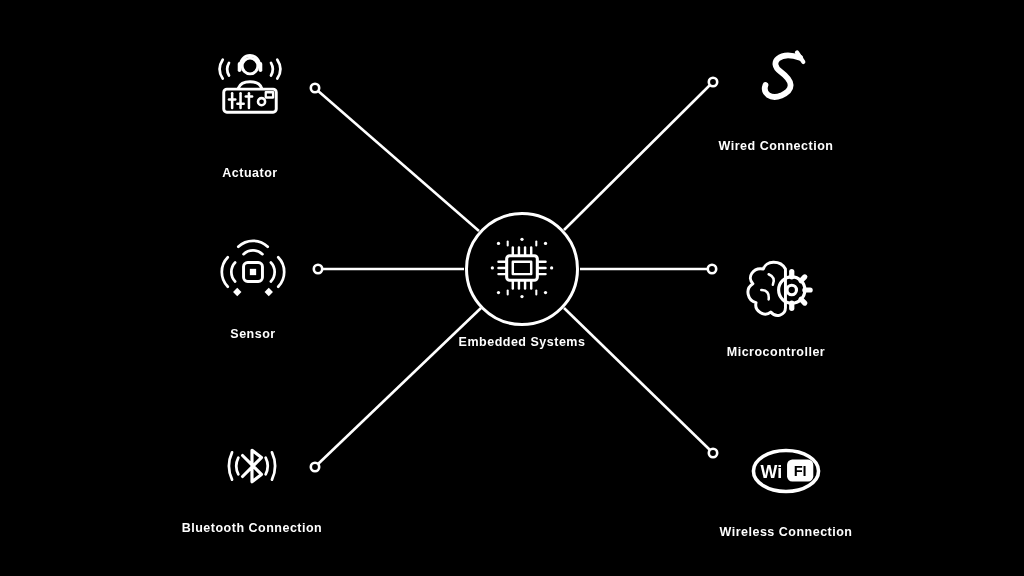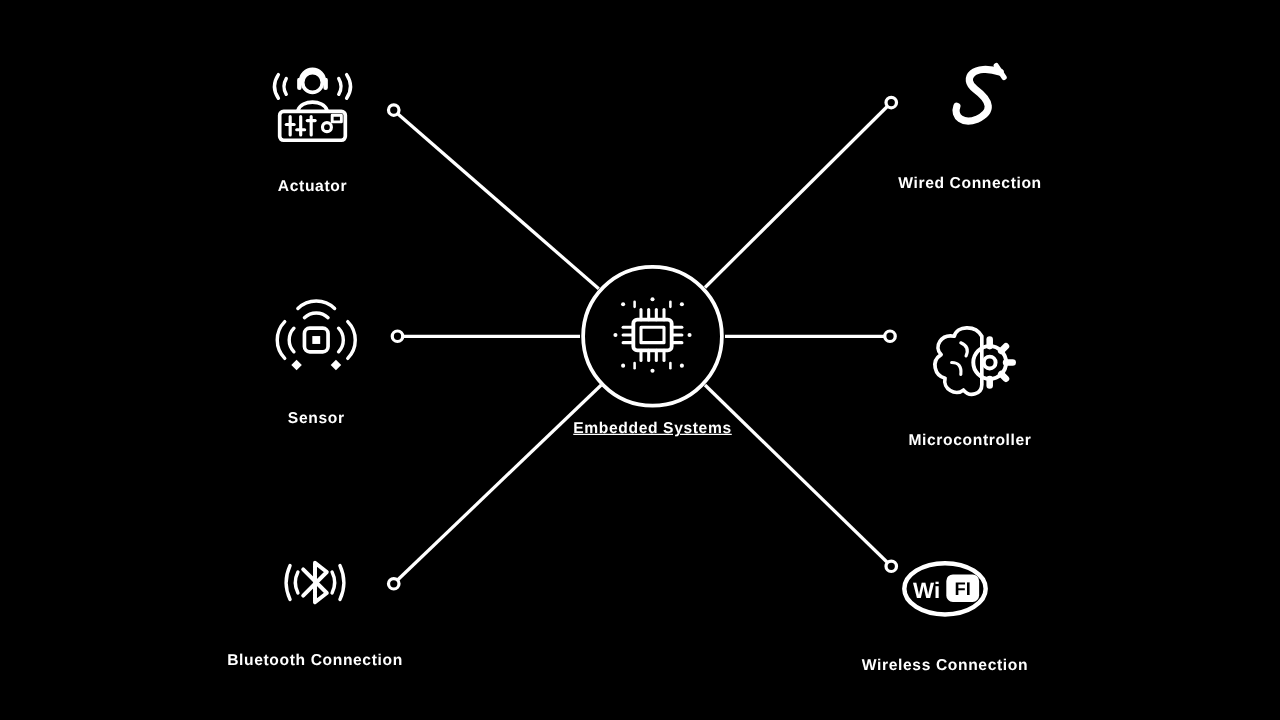--- a/index.html
+++ b/index.html
@@ -40,21 +40,21 @@
     display: flex; flex-direction: column; align-items: center;
     z-index: 2;
   }
   .center-circle {
     width: 114px; height: 114px;
     border: 3px solid #ffffff;
     border-radius: 50%;
     background: #000;
     display: flex; align-items: center; justify-content: center;
   }
-  .center-label { margin-top: 9px; text-decoration: underline; }
+  .center-label { margin-top: 9px; }
   svg.icon {
     stroke: #ffffff;
     fill: none;
     stroke-width: 3;
     stroke-linecap: round;
     stroke-linejoin: round;
   }
   svg.icon text { stroke: none; }
 </style>
 </head>
@@ -118,21 +118,21 @@
           <line x1="31" y1="18" x2="31" y2="22"></line>
             <line x1="59" y1="18" x2="59" y2="22"></line>
           <line x1="31" y1="66" x2="31" y2="70"></line>
             <line x1="59" y1="66" x2="59" y2="70"></line>
         </g>
       </svg>
     </div>
     <div class="node-label center-label">Embedded Systems</div>
   </div>
 
-  <div class="node" style="left:150px; top:45px;">
+  <div class="node" style="left:150px; top:45px;gap:24px;">
     <div class="icon-box">
       <svg class="icon" width="84" height="84" viewBox="0 0 80 80">
 
         <path d="M14,14 q-6,9 0,18" stroke-width="2.6"></path>
         <path d="M20,17 q-3.5,6 0,12" stroke-width="2.6"></path>
         <path d="M66,14 q6,9 0,18" stroke-width="2.6"></path>
         <path d="M60,17 q3.5,6 0,12" stroke-width="2.6"></path>
 
         <circle cx="40" cy="20" r="7.5" stroke-width="2.8"></circle>
         <path d="M31,19 a9,9 0 0 1 18,0" stroke-width="2.8"></path>
@@ -217,21 +217,21 @@
         </g>
 
         <path d="M49,20 C44,11 30,12 28,20 C18,18 12,28 18,34 C10,39 13,50 21,52 C19,60 29,66 35,61 C40,67 49,64 49,57 Z" stroke-width="2.8"></path>
         <path d="M33,25 q7,3 4,10" stroke-width="2.4"></path>
         <path d="M26,40 q8,0 7,9" stroke-width="2.4"></path>
       </svg>
     </div>
     <div class="node-label">Microcontroller</div>
   </div>
 
-  <div class="node" style="left:656px; top:428px;">
+  <div class="node" style="left:686px; top:428px;">
     <div class="icon-box">
       <svg class="icon" width="84" height="84" viewBox="0 0 80 80">
         <ellipse cx="40" cy="41" rx="31" ry="19.5" stroke-width="3.4"></ellipse>
         <text x="26" y="48" font-size="17" font-weight="bold" fill="#ffffff" text-anchor="middle" font-family="Liberation Sans, sans-serif">Wi</text>
         <rect x="41" y="30" width="25" height="21" rx="5" fill="#ffffff" stroke="none"></rect>
         <text x="53.5" y="46" font-size="14" font-weight="bold" fill="#000000" text-anchor="middle" font-family="Liberation Sans, sans-serif">FI</text>
       </svg>
     </div>
     <div class="node-label">Wireless Connection</div>
   </div>

